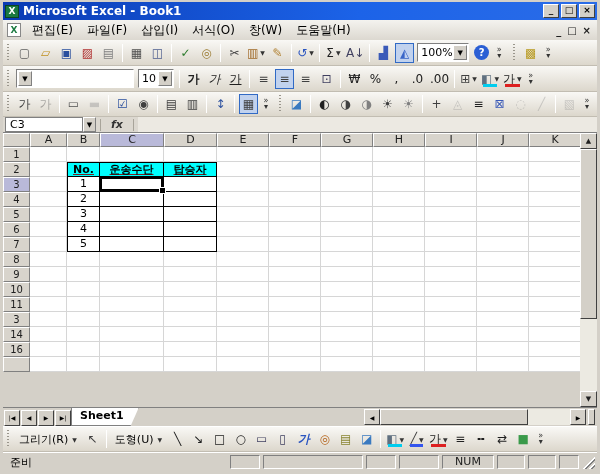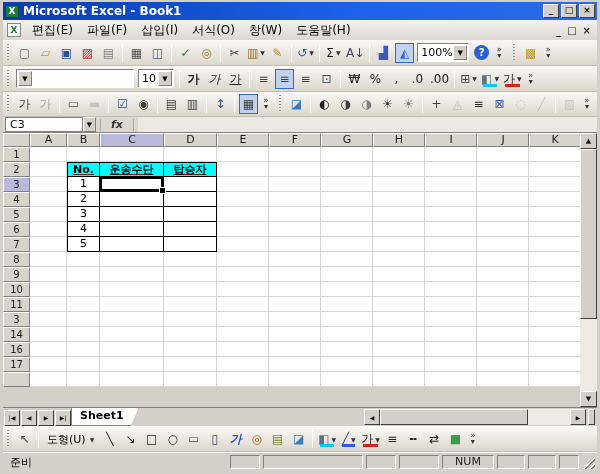--- a/index.html
+++ b/index.html
@@ -587,34 +587,20 @@
             <span class="cell" style="width: 53px;"></span>
             <span class="cell" style="width: 52px;"></span>
             <span class="cell" style="width: 52px;"></span>
             <span class="cell" style="width: 52px;"></span>
             <span class="cell" style="width: 52px;"></span>
             <span class="cell" style="width: 52px;"></span>
             <span class="cell" style="width: 52px;"></span>
             <span class="cell" style="width: 52px;"></span>
           </div>
           <div class="grow">
-            <span class="rowh">17</span>
-            <span class="cell" style="width: 37px;"></span>
-            <span class="cell" style="width: 33px;"></span>
-            <span class="cell" style="width: 64px;"></span>
-            <span class="cell" style="width: 53px;"></span>
-            <span class="cell" style="width: 52px;"></span>
-            <span class="cell" style="width: 52px;"></span>
-            <span class="cell" style="width: 52px;"></span>
-            <span class="cell" style="width: 52px;"></span>
-            <span class="cell" style="width: 52px;"></span>
-            <span class="cell" style="width: 52px;"></span>
-            <span class="cell" style="width: 52px;"></span>
-          </div>
-          <div class="grow">
             <span class="rowh"></span>
             <span class="cell" style="width: 37px;"></span>
             <span class="cell" style="width: 33px;"></span>
             <span class="cell" style="width: 64px;"></span>
             <span class="cell" style="width: 53px;"></span>
             <span class="cell" style="width: 52px;"></span>
             <span class="cell" style="width: 52px;"></span>
             <span class="cell" style="width: 52px;"></span>
             <span class="cell" style="width: 52px;"></span>
             <span class="cell" style="width: 52px;"></span>
@@ -645,20 +631,21 @@
       <span class="hthumb"></span>
       <span class="hfill"></span>
       <span class="hbtn">▶</span>
     </span>
     <span class="tabsplit"></span>
   </div>
 
   <div class="toolbar tbdraw">
     <span class="grab"></span>
     <span style="display:flex;align-items:center;flex:1;">
+        <span class="tbtn lblbtn">그리기(R)<span class="dd">▼</span></span>
         <span class="tbtn">
           <span class="tbi" style="color: rgb(64, 64, 64);">↖</span>
         </span>
         <span class="tsep"></span>
         <span class="tbtn lblbtn">도형(U)<span class="dd">▼</span></span>
         <span class="tbtn">
           <span class="tbi" style="color: rgb(32, 32, 32);">╲</span>
         </span>
         <span class="tbtn">
           <span class="tbi" style="color: rgb(32, 32, 32);">↘</span>

